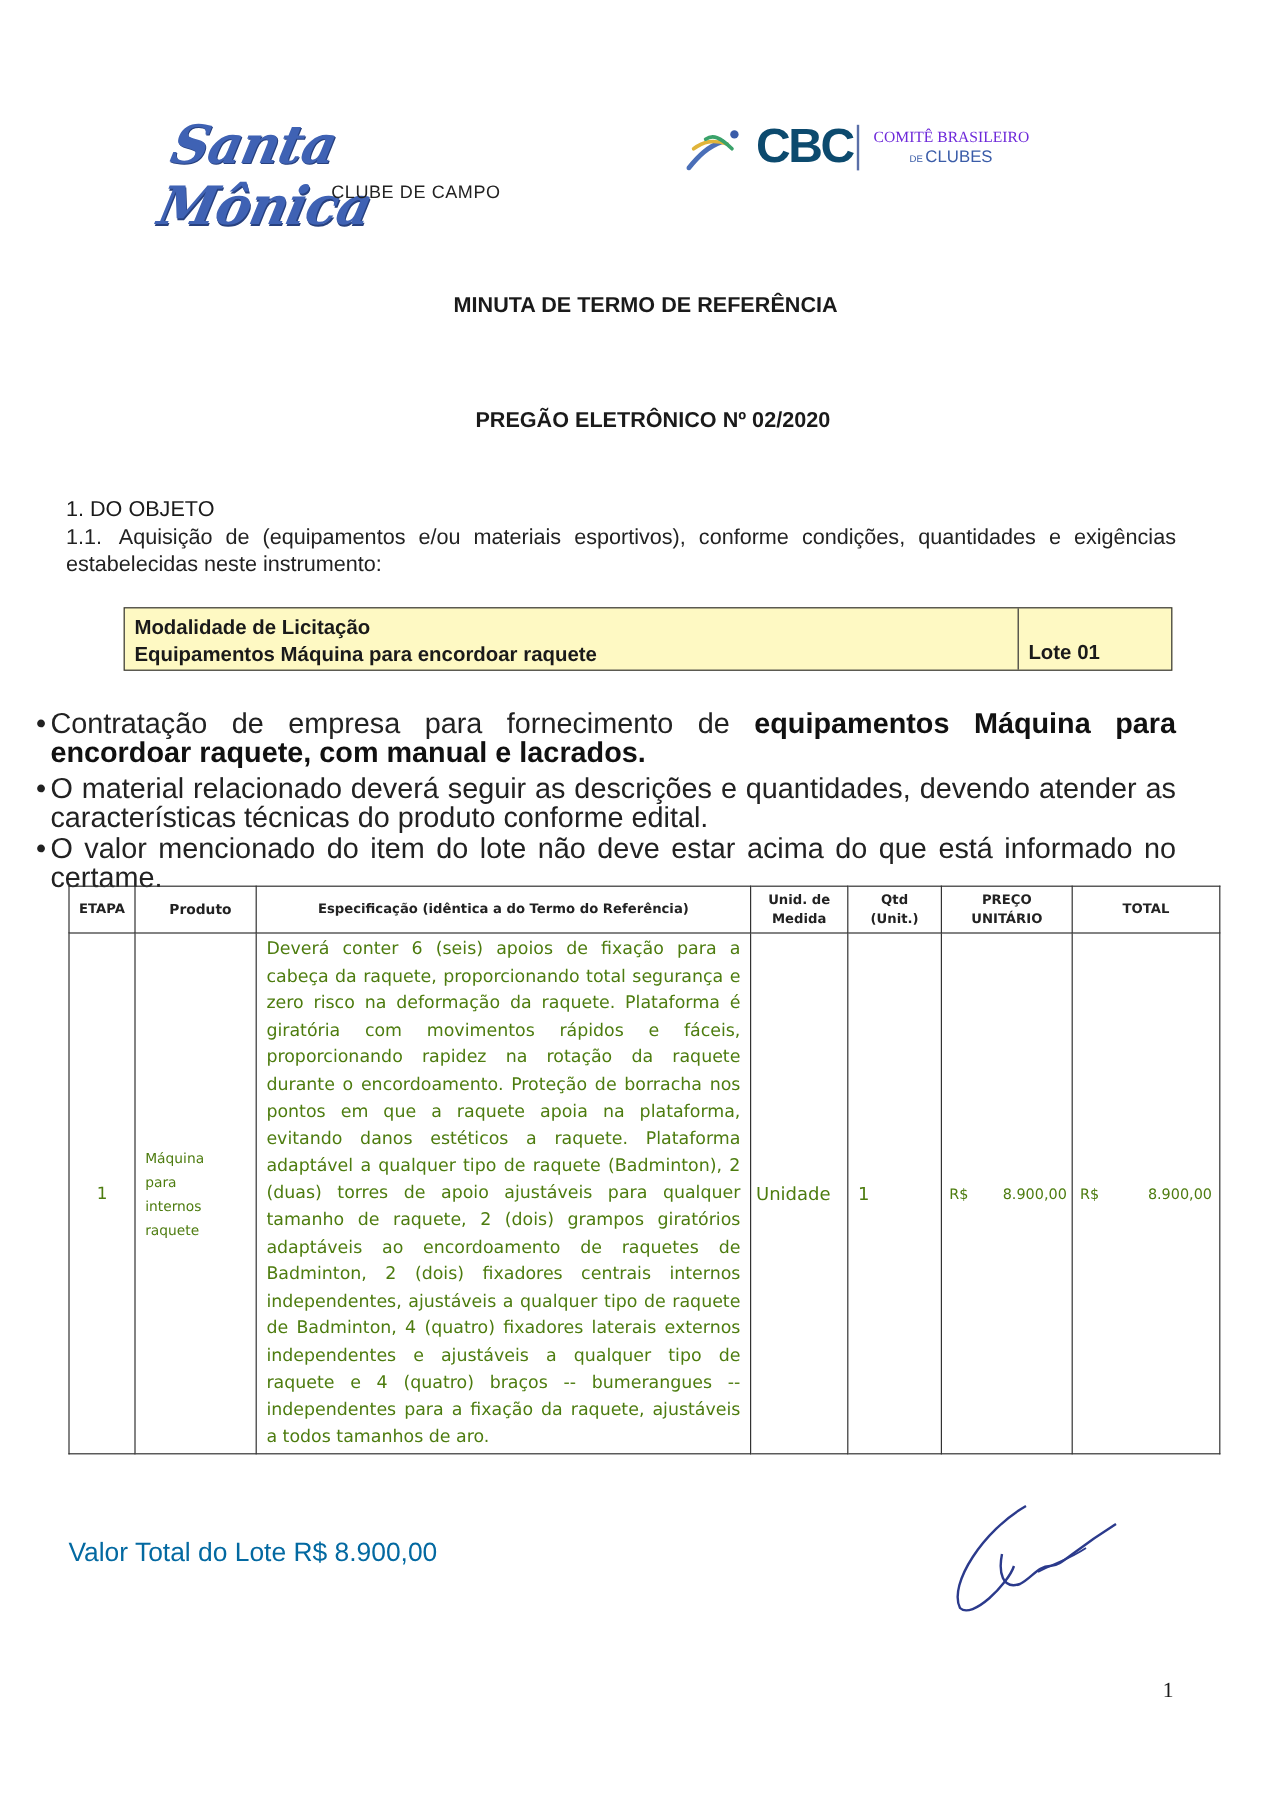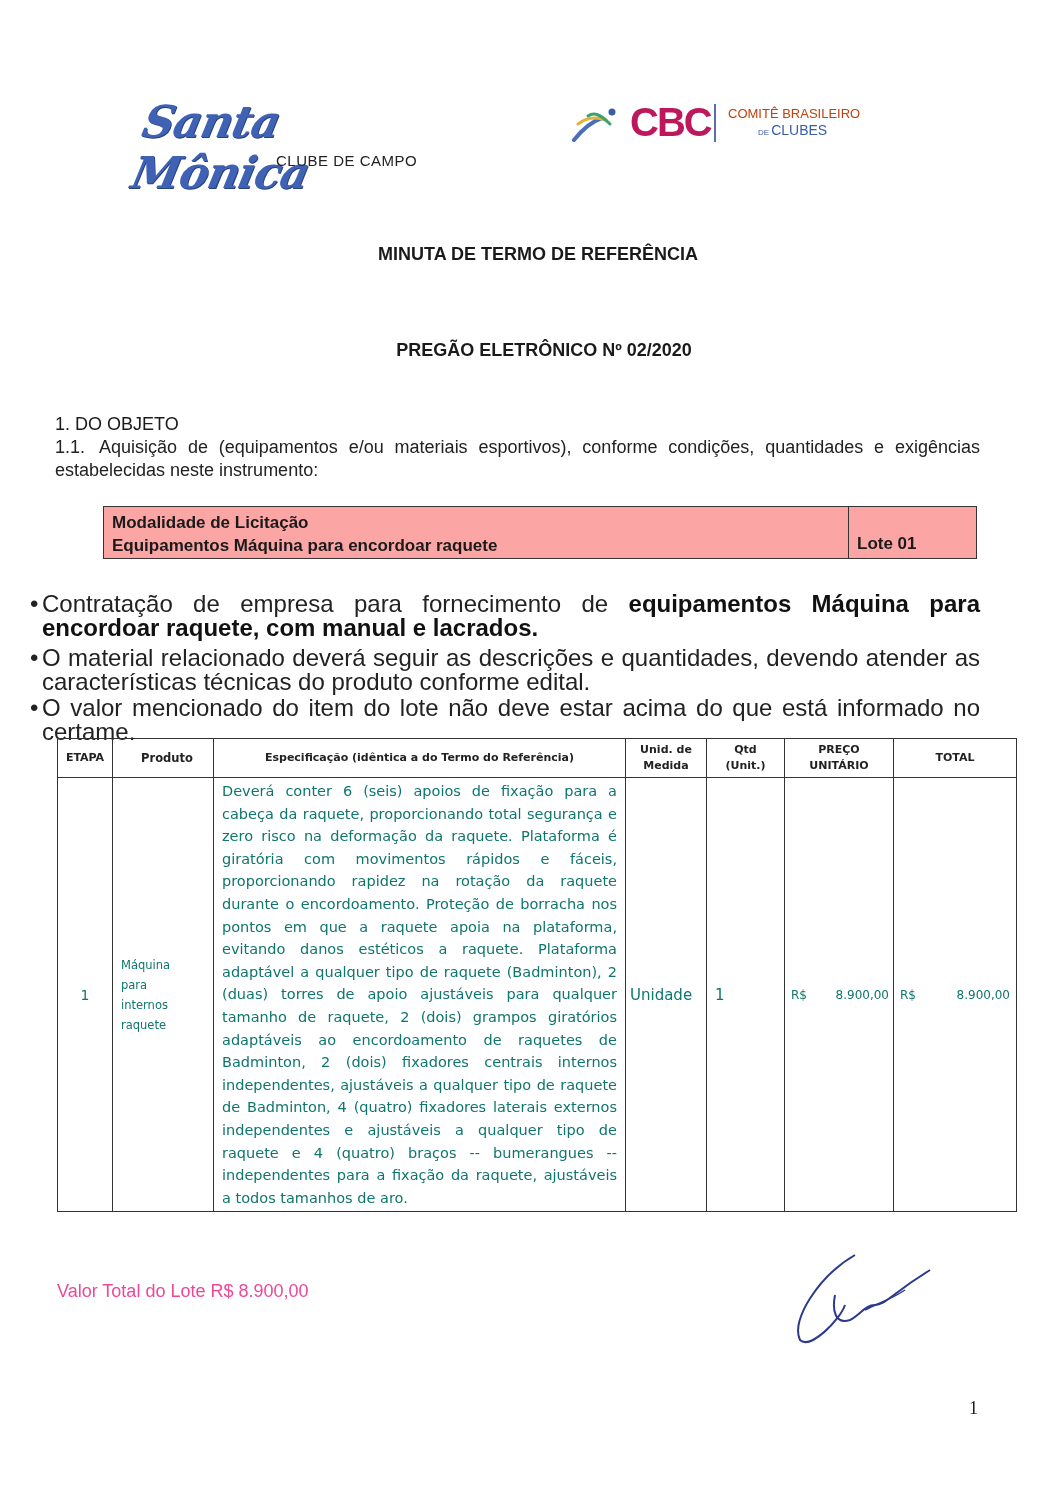--- a/index.html
+++ b/index.html
@@ -12,61 +12,61 @@
   
   .sm-logo { left:138px; top:96px; width:320px; height:80px; }
   .sm-script {
     position:absolute; left:0; top:0; font-family:"DejaVu Serif", serif; font-style:italic; font-weight:bold;
     font-size:44px; color:#3f62b4; letter-spacing:-1px; transform:skewX(-12deg);
     text-shadow:1px 1px 0 #27407e;
   }
   .sm-sub { position:absolute; left:138px; top:56px; font-size:15px; color:#222; letter-spacing:0.5px; }
   .cbc-logo { left:572px; top:100px; width:310px; height:50px; }
   .cbc-runner { position:absolute; left:0; top:6px; width:48px; height:36px; }
-  .cbc-text { position:absolute; left:58px; top:0px; font-size:40px; color:#be185d; font-weight:bold; letter-spacing:-2px; }
+  .cbc-text { position:absolute; left:58px; top:0px; font-size:40px; color:#0c4a6e; font-weight:bold; letter-spacing:-2px; }
   .cbc-divider { position:absolute; left:142px; top:4px; width:2px; height:38px; background:#5a6fa8; }
-  .cbc-name1 { position:absolute; left:156px; top:6px; font-size:13px; color:#c2410c; }
+  .cbc-name1 { position:absolute; left:156px; top:6px; font-size:13px; color:#6d28d9;font-family:Liberation Serif, serif; }
   .cbc-name2 { position:absolute; left:186px; top:22px; font-size:14px; color:#3a5ca8; }
 
   
   .title1 { left:0; width:1058px; top:243px; text-align:center; font-weight:bold; font-size:18px; line-height:23px; padding-left:18px; box-sizing:border-box; }
   .title2 { left:0; width:1058px; top:340px; text-align:center; font-weight:bold; font-size:18px; padding-left:30px; box-sizing:border-box; }
 
   .sec-head { left:55px; top:414px; font-size:18px; }
   .para { left:55px; top:436px; width:925px; font-size:18px; line-height:23px; text-align:justify; color:#222; }
   .para .num { margin-right:14px;margin-top:28px; }
 
   
   .lote-box {
-    left:103px; top:506px; width:874px; height:53px; border:1.5px solid #333; background:#fca5a5;
+    left:103px; top:506px; width:874px; height:53px; border:1.5px solid #333; background:#fef9c3;
     box-sizing:border-box; display:flex;
   }
   .lote-left { flex:1; padding:4px 8px; font-weight:bold; font-size:17px; line-height:23px; }
   .lote-right { width:128px; border-left:1.5px solid #333; font-weight:bold; font-size:17px; display:flex; align-items:flex-end; padding:0 0 4px 8px; box-sizing:border-box; }
 
   .bullets { left:30px; top:592px; width:950px; font-size:24px; line-height:24px; color:#222; }
   .bullet { position:relative; padding-left:12px; text-align:justify; margin-bottom:0; }
   .bullet::before { content:"\2022"; position:absolute; left:0; top:0; }
   .bullet b { color:#111; }
 
   
   .tbl { left:57px; top:738px; width:960px; border-collapse:collapse; font-family:"DejaVu Sans", sans-serif; }
   .tbl td, .tbl th { border:1.3px solid #333; padding:0; }
   .tbl th { font-size:11px; font-weight:bold; color:#222; height:38px; text-align:center; line-height:16px; }
-  .tbl td { font-size:14px; color:#0f766e; vertical-align:middle; }
+  .tbl td { font-size:14px; color:#4d7c0f; vertical-align:middle; }
   .c-etapa { width:54px; text-align:center; }
   .c-prod { width:92px; font-size:11.5px !important; padding-left:8px !important; line-height:20px;margin-top:32px; }
   .c-spec { width:395px; font-size:14.5px !important; line-height:22.6px; padding:2px 8px 2px 8px !important; text-align:justify; }
   .c-unid { width:76px; padding-left:4px !important; font-size:15px !important; }
   .c-qtd { width:69px; padding-left:8px !important; font-size:15px !important; }
   .c-preco { width:102px; font-size:12px !important; padding-left:6px !important; }
   .c-total { font-size:12px !important; padding:0 6px !important; }
   .c-total .wrap, .c-preco .wrap { display:flex; justify-content:space-between; }
 
-  .valor-total { left:57px; top:1281px; font-size:18px; color:#ec4899; }
+  .valor-total { left:57px; top:1281px; font-size:22px; color:#0369a1; }
   .signature { left:780px; top:1250px; width:170px; height:100px; }
   .page-num { left:969px; top:1398px; font-family:"Liberation Serif", serif; font-size:18px; }
 </style>
 </head>
 <body>
 
 <div class="abs sm-logo">
   <div class="sm-script">Santa Mônica</div>
   <div class="sm-sub">CLUBE DE CAMPO</div>
 </div>

